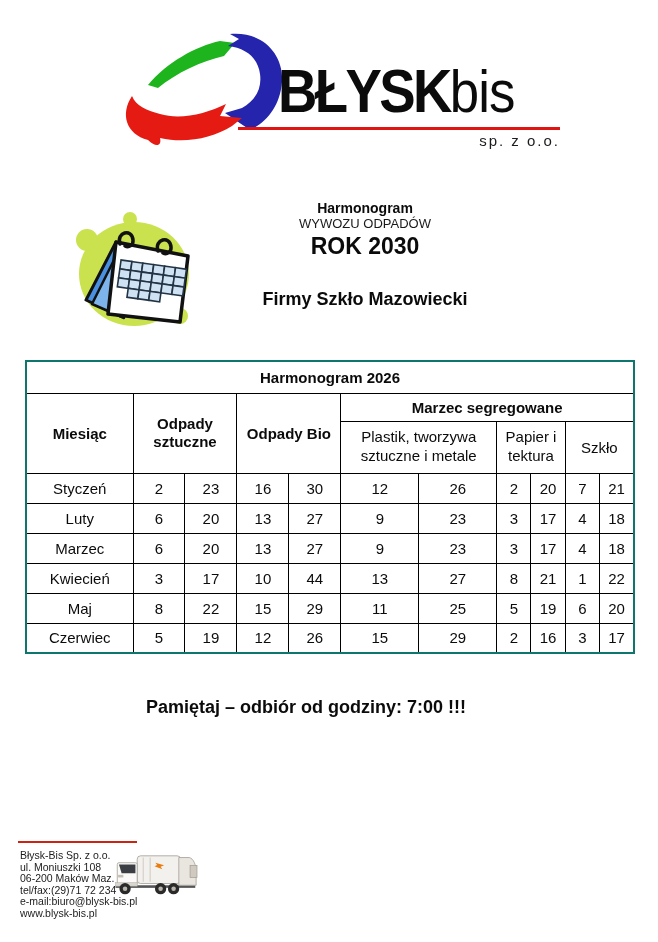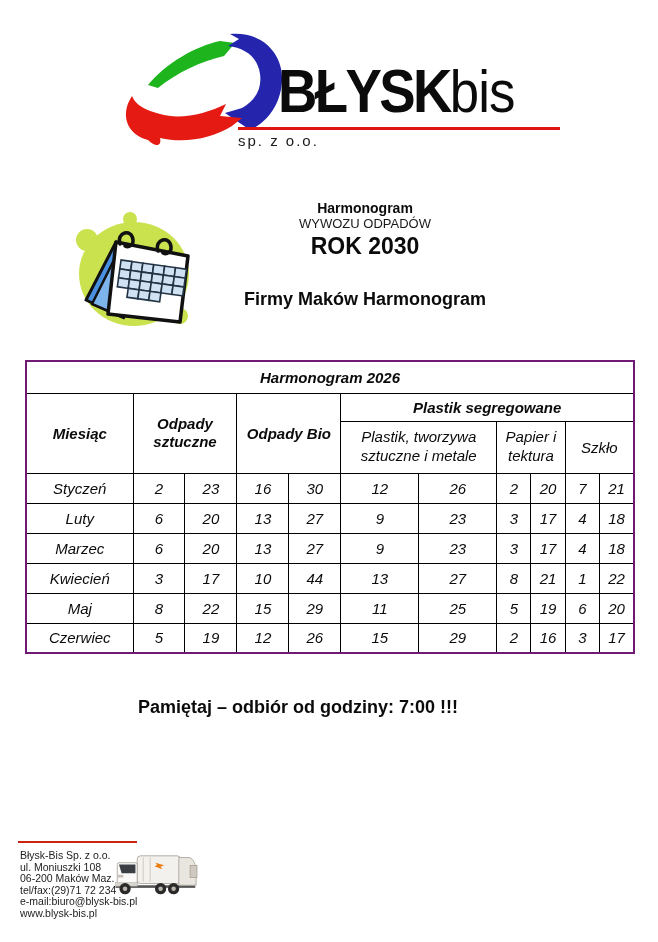--- a/index.html
+++ b/index.html
@@ -7,54 +7,54 @@
   body { font-family:"Liberation Sans", sans-serif; }
   .page { position:relative; width:658px; height:942px; background:#fff; overflow:hidden; margin:0 auto; }
 
   
   .logo-wrap { position:absolute; top:28px; left:118px; width:450px; height:130px; }
   .logo-icon { position:absolute; left:0; top:2px; width:215px; height:118px; }
   .brand-line { position:absolute; left:160px; top:32px; white-space:nowrap; transform:scaleX(0.88); transform-origin:left top; }
   .brand-main { font-weight:bold; font-size:62px; line-height:1; letter-spacing:-3px; color:#0b0b0b; font-style:normal; }
   .brand-suffix { font-weight:normal; font-size:60px; line-height:1; letter-spacing:-1px; color:#0b0b0b; }
   .brand-underline { position:absolute; left:120px; top:99px; width:322px; height:3px; background:#e01410; }
-  .brand-sub { position:absolute; left:120px; top:104px; width:322px; text-align:left; font-size:15px; letter-spacing:2px; color:#1c1c1c; }
+  .brand-sub { position:absolute; left:120px; top:104px; width:322px; text-align:right; font-size:15px; letter-spacing:2px; color:#1c1c1c; }
 
   
   .title-area { position:absolute; top:200px; left:0; width:658px; height:130px; }
   .calendar-icon { position:absolute; left:62px; top:4px; width:140px; height:128px; }
   .titles { position:absolute; left:75px; top:0; width:580px; text-align:center; color:#0b0b0b; }
   .t-main  { font-size:14px; font-weight:bold; line-height:1.15; }
   .t-sub   { font-size:13px; color:#1a1a1a; line-height:1.25;text-align:center; }
   .t-year  { font-size:23px; font-weight:bold; line-height:1.3; }
   .t-firm  { margin-top:27px; font-size:18px; font-weight:bold; }
 
   
   table.sched { position:absolute; left:25px; top:360px; width:610px; border-collapse:collapse; table-layout:fixed; background:#fff; }
   table.sched, table.sched td { border:1px solid #000; }
-  table.sched { border:2px solid #701a75;font-style:italic; }
+  table.sched { border:2px solid #0f766e; }
   table.sched td { text-align:center; vertical-align:middle; font-size:15px; color:#0b0b0b; padding:0; }
   td.tbl-title { height:32px; font-weight:bold; font-size:16px; }
   td.h-month { font-weight:bold; font-size:16px; }
   td.h-reszt { font-weight:bold; color:#404040; line-height:1.2; }
   td.h-bio   { font-weight:bold; color:#8d2a1c; }
   td.h-seg   { height:28px; font-weight:bold; font-size:16px; }
   td.h-pla   { height:52px; color:#ff9c1e; font-size:14.5px; line-height:1.25; }
   td.h-pap   { color:#2727d4; font-size:14.5px; line-height:1.25; }
   td.h-szk   { color:#1f6e1f; font-size:14.5px; }
   tr.data td { height:30px; }
   td.c-month { color:#0b0b0b; }
   td.c-reszt { color:#404040; }
   td.c-bio   { color:#8d2a1c; }
   td.c-pla   { color:#ff9c1e; }
   td.c-pap   { color:#2727d4; }
   td.c-szk   { color:#1f6e1f; }
 
   
-  .reminder { position:absolute; top:697px; left:0; width:596px; text-align:center; font-size:18px; font-weight:bold; color:#0b0b0b; }
+  .reminder { position:absolute; top:697px; left:8px; width:596px; text-align:center; font-size:18px; font-weight:bold; color:#0b0b0b; }
 
   
   .footer { position:absolute; left:18px; top:840px; width:300px; height:95px; }
   .footer-line { position:absolute; left:0; top:1px; width:119px; height:2px; background:#cc2413; }
   .footer-text { position:absolute; left:2px; top:10px; font-size:10.5px; line-height:11.5px; color:#1c1c1c; white-space:nowrap; }
   .truck-img { position:absolute; left:90px; top:8px; width:100px; height:52px; }
 </style>
 </head>
 <body>
 
@@ -113,21 +113,21 @@
           </g>
         </g>
         <path d="M58,40 c-4,-12 12,-16 13,-4 c0.5,5 -4,8 -8,6" fill="none" stroke="#111" stroke-width="3.5" stroke-linecap="round"></path>
         <path d="M96,47 c-4,-12 12,-16 13,-4 c0.5,5 -4,8 -8,6" fill="none" stroke="#111" stroke-width="3.5" stroke-linecap="round"></path>
       </g>
     </svg>
     <div class="titles">
       <div class="t-main">Harmonogram</div>
       <div class="t-sub">WYWOZU ODPADÓW</div>
       <div class="t-year">ROK 2030</div>
-      <div class="t-firm">Firmy Maków Harmonogram</div>
+      <div class="t-firm">Firmy Szkło Mazowiecki</div>
     </div>
   </div>
 
   <table class="sched">
     <colgroup>
       <col style="width:103px">
         <col style="width:50px">
         <col style="width:50px">
         <col style="width:50px">
         <col style="width:50px">
@@ -139,21 +139,21 @@
         <col style="width:33px">
     </colgroup>
     <tbody>
       <tr>
         <td class="tbl-title" colspan="11">Harmonogram 2026</td>
       </tr>
       <tr>
         <td class="h-month" rowspan="2">Miesiąc</td>
         <td class="h-reszt" rowspan="2" colspan="2">Odpady sztuczne</td>
         <td class="h-bio" rowspan="2" colspan="2">Odpady Bio</td>
-        <td class="h-seg" colspan="6">Plastik segregowane</td>
+        <td class="h-seg" colspan="6">Marzec segregowane</td>
       </tr>
       <tr>
         <td class="h-pla" colspan="2">Plastik, tworzywa sztuczne i metale</td>
         <td class="h-pap" colspan="2">Papier i tektura</td>
         <td class="h-szk" colspan="2">Szkło</td>
       </tr>
 
       <tr class="data">
         <td class="c-month">Styczeń</td>
         <td class="c-reszt">2</td>

